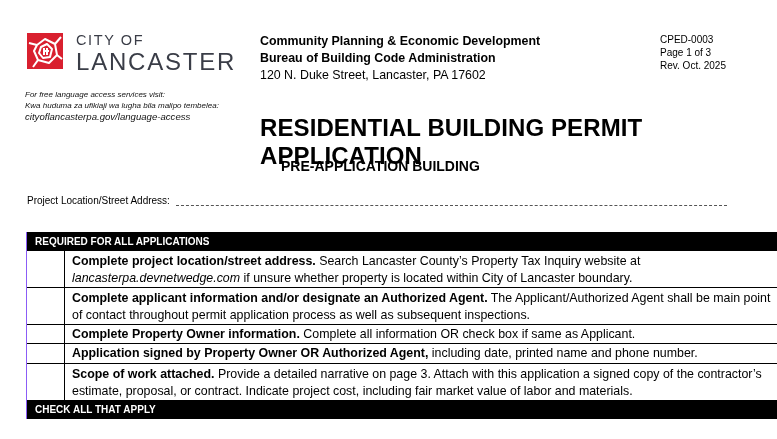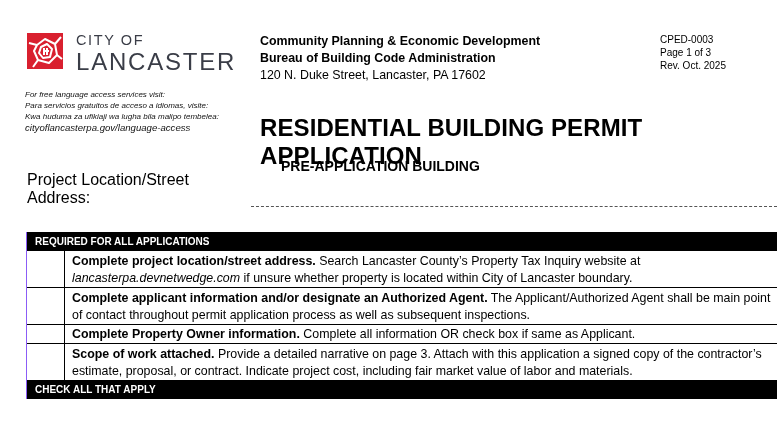--- a/index.html
+++ b/index.html
@@ -19,21 +19,21 @@
   .dept { left:260px; top:33px; font-size:12.4px; line-height:17px; }
   .dept b { font-weight:bold; display:block; }
   .dept span { display:block; }
   
   .meta { left:660px; top:33px; font-size:10px; line-height:13px; }
   .meta span { display:block; }
   
   .title { left:260px; top:114px; font-size:24px; font-weight:bold; letter-spacing:0.1px; }
   .subtitle { left:281px; top:158px; font-size:14px; font-weight:bold; }
   
-  .addr { left:27px; top:171px; font-size:16px; display:flex; align-items:flex-end; }
+  .addr { left:27px; top:191px; font-size:10px; display:flex; align-items:flex-end; }
   .addr .line { width:551px; border-bottom:1px dashed #555; height:14px; margin-left:6px; }
   
   .table { left:26px; top:232px; width:750px; border-left:1px solid #8b5cf6; border-right:1px solid #000; }
   .sect { background:#000; color:#fff; font-size:10px; font-weight:bold; height:19px; line-height:20px; padding-left:8px; }
   .row { display:flex; border-bottom:1px solid #000; }
   .row.last { border-bottom:none; }
   .chk { width:37px; flex:none; border-right:1px solid #000; }
   .txt { flex:1; padding:2px 6px 2px 7px; font-size:12.4px; line-height:16.5px; }
   .txt b { font-weight:bold; }
   .txt i { font-style:italic; }
@@ -52,21 +52,20 @@
     </g>
   </svg>
 </div>
 <div class="abs logo-text">
   <span class="logo-small">CITY OF</span>
   <span class="logo-big">LANCASTER</span>
 </div>
 
 <div class="abs lang">
   <div>For free language access services visit:</div>
-  <div>Para servicios gratuitos de acceso a idiomas, visite:</div>
   <div>Kwa huduma za ufikiaji wa lugha bila malipo tembelea:</div>
   <div class="url">cityoflancasterpa.gov/language-access</div>
 </div>
 
 <div class="abs dept">
   <b>Community Planning &amp; Economic Development</b>
   <b>Bureau of Building Code Administration</b>
   <span>120 N. Duke Street, Lancaster, PA 17602</span>
 </div>
 
@@ -96,20 +95,24 @@
     <div class="chk"></div>
     <div class="txt"><b>Complete applicant information and/or designate an Authorized Agent.</b><span> The Applicant/Authorized Agent shall be main point of contact throughout permit application process as well as subsequent inspections.</span></div>
   </div>
 
   <div class="row" style="height:18px">
     <div class="chk"></div>
     <div class="txt" style="padding-top:1px"><b>Complete Property Owner information.</b><span> Complete all information OR check box if same as Applicant.</span></div>
   </div>
 
 
+  <div class="row" style="height:19px">
+    <div class="chk"></div>
+    <div class="txt" style="padding-top:1px"><b>Application signed by Property Owner OR Authorized Agent,</b><span> including date, printed name and phone number.</span></div>
+  </div>
 
   <div class="row last" style="height:36px">
     <div class="chk"></div>
     <div class="txt"><b>Scope of work attached.</b><span> Provide a detailed narrative on page 3. Attach with this application a signed copy of the contractor’s estimate, proposal, or contract. Indicate project cost, including fair market value of labor and materials.</span></div>
   </div>
 
   <div class="sect">CHECK ALL THAT APPLY</div>
 </div>
 
 </body></html>

